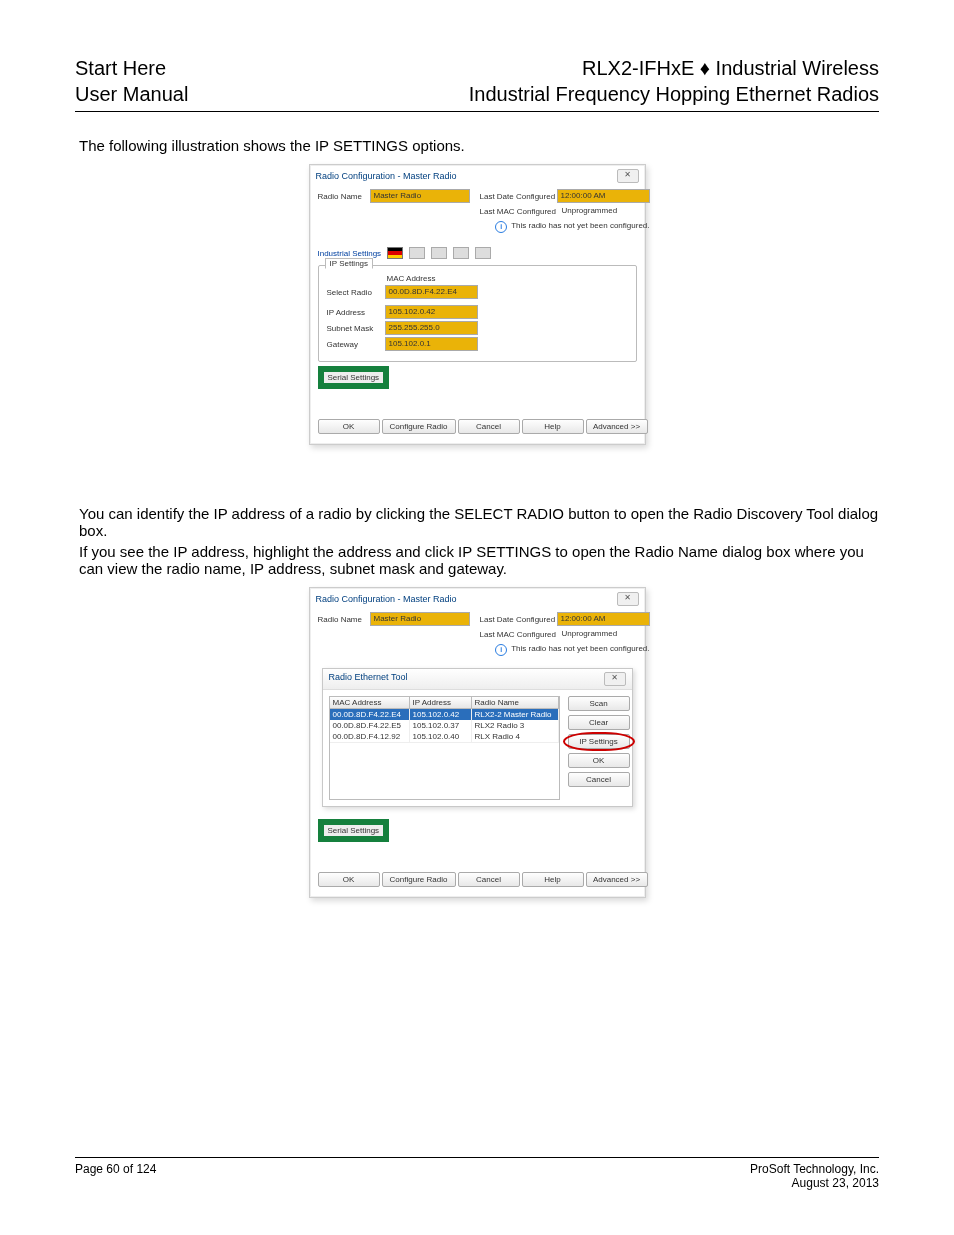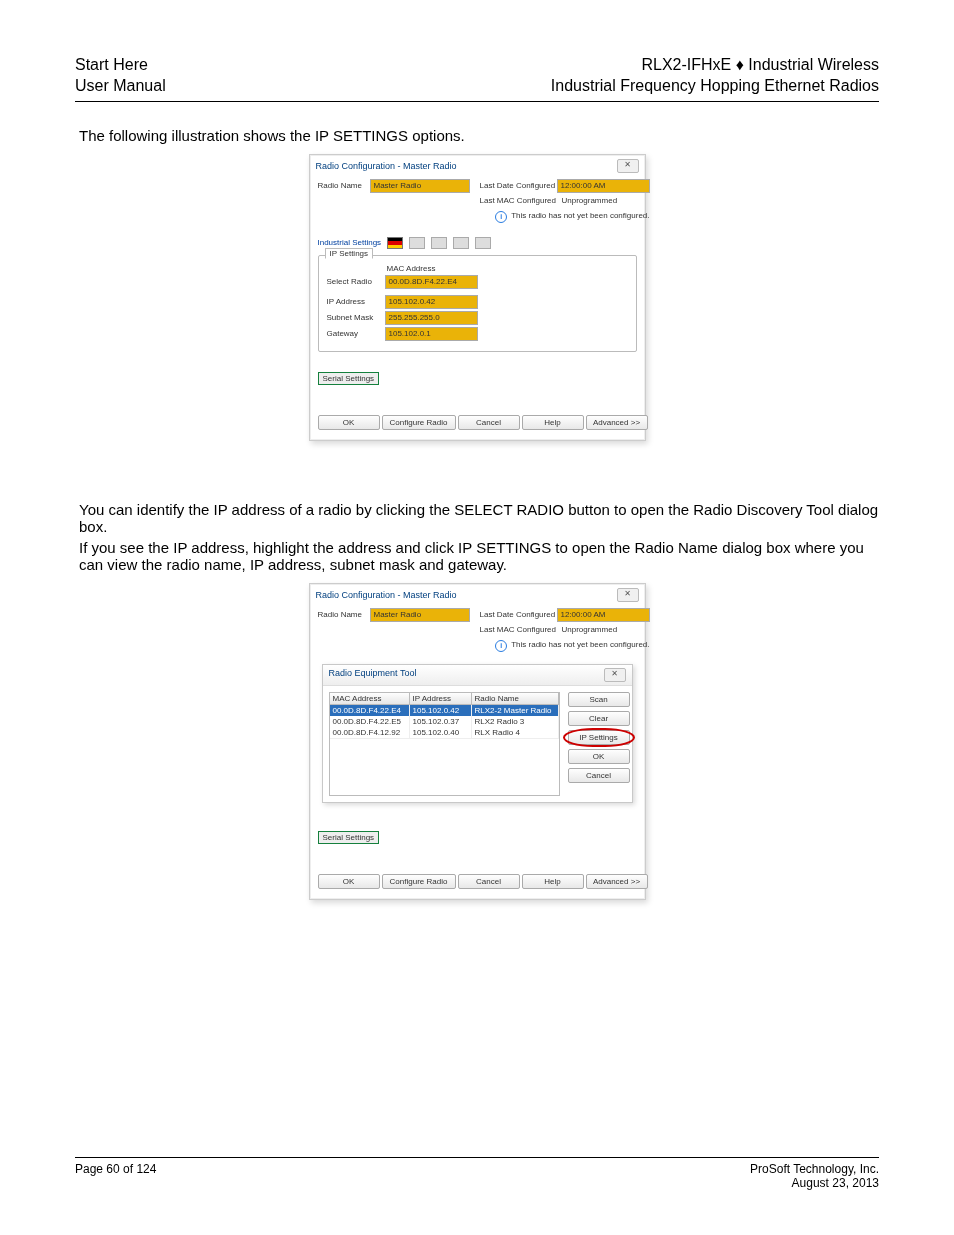--- a/index.html
+++ b/index.html
@@ -12,21 +12,21 @@
   .page {
     width: 954px;
     height: 1235px;
     padding: 55px 75px 50px 75px;
     box-sizing: border-box;
     position: relative;
   }
   .header {
     display: flex;
     justify-content: space-between;
-    font-size: 16px;
+    font-size: 20px;
     line-height: 1.3;
     border-bottom: 1px solid #000;
     padding-bottom: 4px;
     margin-bottom: 25px;
   }
   .header-right { text-align: right; }
 
   .dialog {
     width: 335px;
     margin: 10px auto 60px auto;
@@ -111,23 +111,23 @@
     top: -8px; left: 6px;
     background: #fff;
     padding: 0 4px;
     font-size: 8px;
     border: 1px solid #bbb;
     border-bottom: 1px solid #fff;
   }
   .serial-tab {
     display: inline-block;
     font-size: 8px;
-    border: 1px solid #15803d;
+    border: 6px solid #15803d;
     padding: 1px 4px;
-    margin-top: 20px;
+    margin-top: 4px;
     color: #333;
     background: #eee;
   }
 
   .btn-row {
     display: flex;
     gap: 2px;
     margin-top: 30px;
     padding: 0 8px;
     justify-content: space-between;
@@ -336,21 +336,21 @@
           </div>
           <div class="status-row">
             <span class="info-icon">i</span>
             <span>This radio has not yet been configured.</span>
           </div>
         </div>
       </div>
 
       <div class="inner-dialog">
         <div class="inner-titlebar">
-          <span>Radio Equipment Tool</span>
+          <span>Radio Ethernet Tool</span>
           <span class="dlg-close">✕</span>
         </div>
         <div class="table-area">
           <div class="table-left">
             <div class="table">
               <div class="table-head">
                 <div>MAC Address</div>
                 <div>IP Address</div>
                 <div>Radio Name</div>
               </div>

